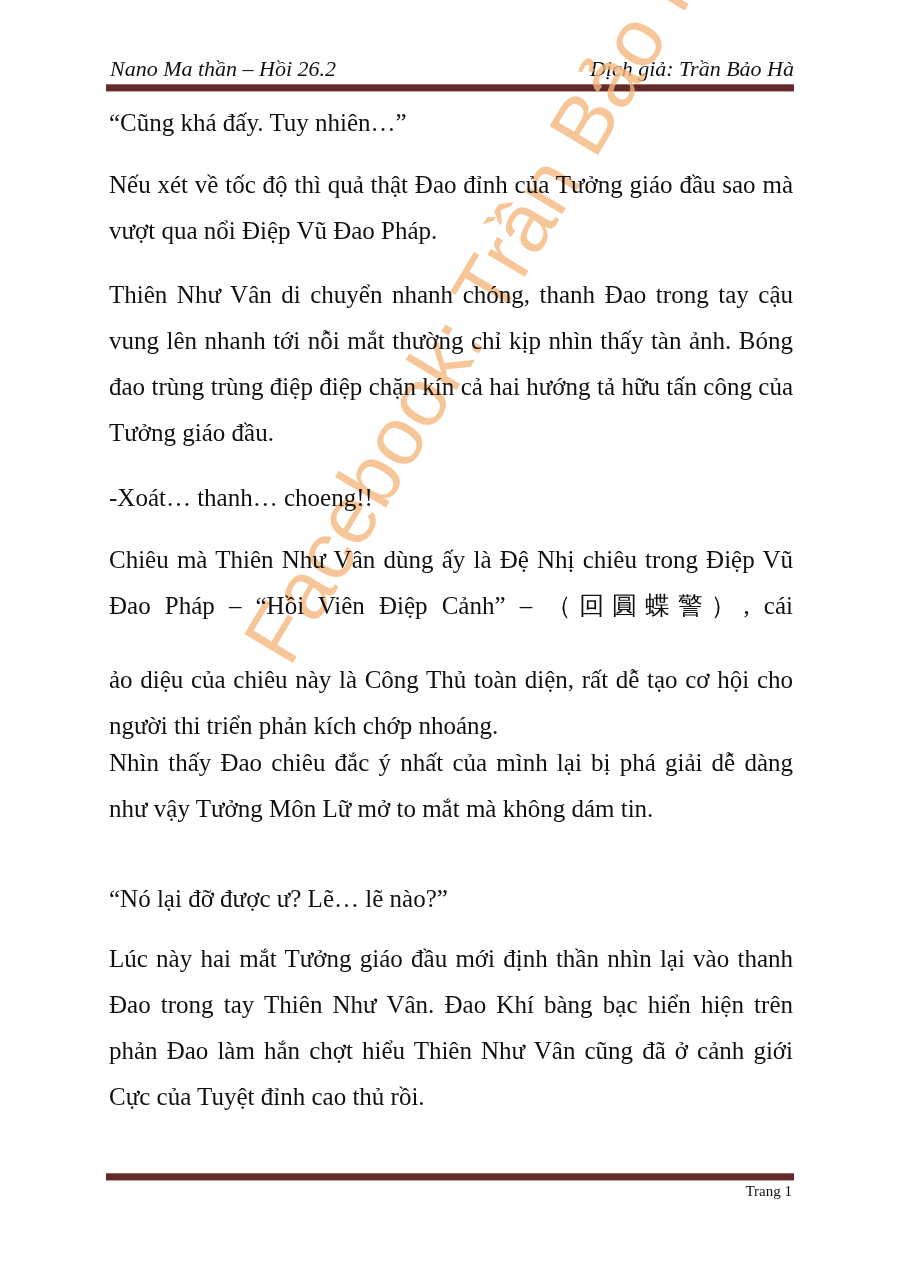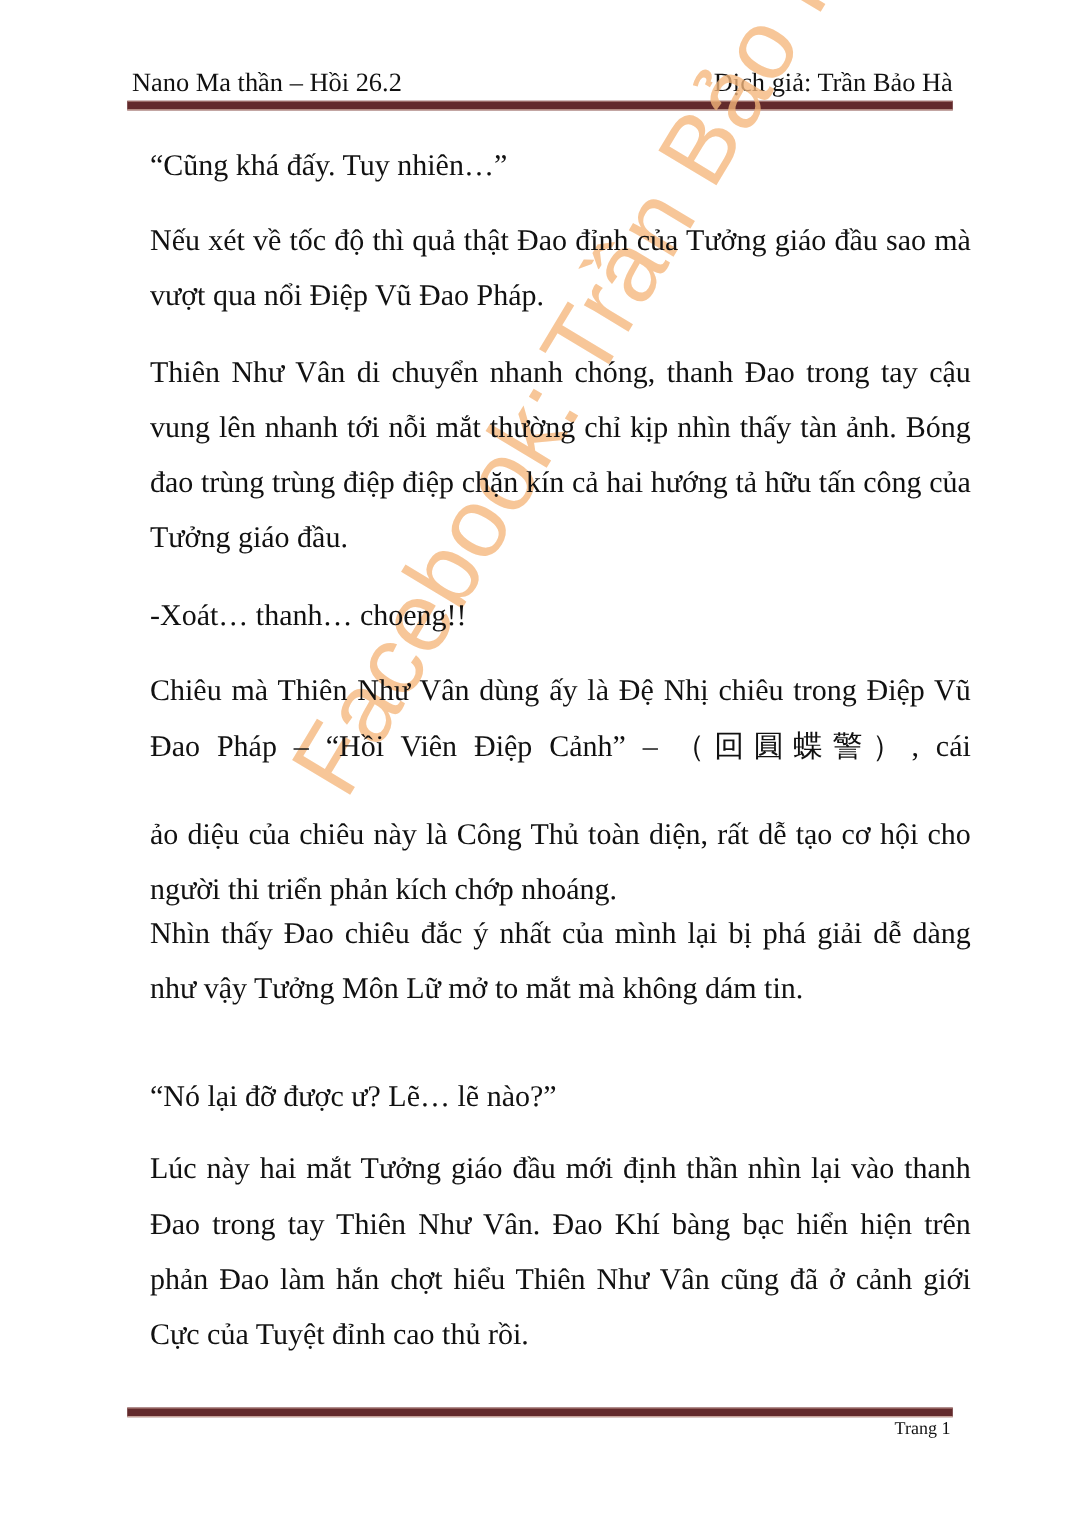--- a/index.html
+++ b/index.html
@@ -1,29 +1,29 @@
 <!DOCTYPE html>
 <html><head>
 <meta charset="utf-8">
 <style>
   html, body { margin: 0; padding: 0; background: #ffffff; }
   body { width: 900px; height: 1273px; position: relative; overflow: hidden;
          font-family: "Liberation Serif", "DejaVu Serif", serif; color: #111; }
   .page { position: absolute; left: 0; top: 0; width: 900px; height: 1273px; }
   .header { position: absolute; left: 108px; top: 54px; width: 686px; height: 30px;
-            font-size: 22px; line-height: 30px; }
+            font-size: 22px; line-height: 30px; font-style: italic; }
   .header .left { position: absolute; left: 2px; top: 0; }
   .header .right { position: absolute; right: 0; top: 0; margin-left: 38px; }
   .rule { position: absolute; left: 106px; width: 688px; height: 6px;
           background: #632a2c; border-top: 1px solid #9b6a66; border-bottom: 1px solid #c7a39a; }
   .rule.top { top: 84px; }
   .rule.bottom { top: 1173px; }
   .footer { position: absolute; right: 108px; top: 1181px; font-size: 15px; line-height: 20px; }
   .body { position: absolute; left: 109px; top: 100px; width: 684px; font-size: 25px; }
-  .para { margin: 16px; position: absolute; left: 0; width: 684px; line-height: 46px; text-align: justify; }
+  .para { margin: 0; position: absolute; left: 0; width: 684px; line-height: 46px; text-align: justify; }
   .watermark { position: absolute; left: 225px; top: 630px; width: 800px;
                font-family: "Liberation Sans", "DejaVu Sans", sans-serif; font-size: 82px;
                color: #f5b77c; opacity: 0.78; transform-origin: 0 0; transform: rotate(-59deg);
                white-space: nowrap; pointer-events: none; z-index: 0; }
   .txt { position: relative; z-index: 1; }
   .cjk { font-family: "DejaVu Sans", sans-serif; font-weight: normal; }
 </style>
 </head>
 <body>
 

